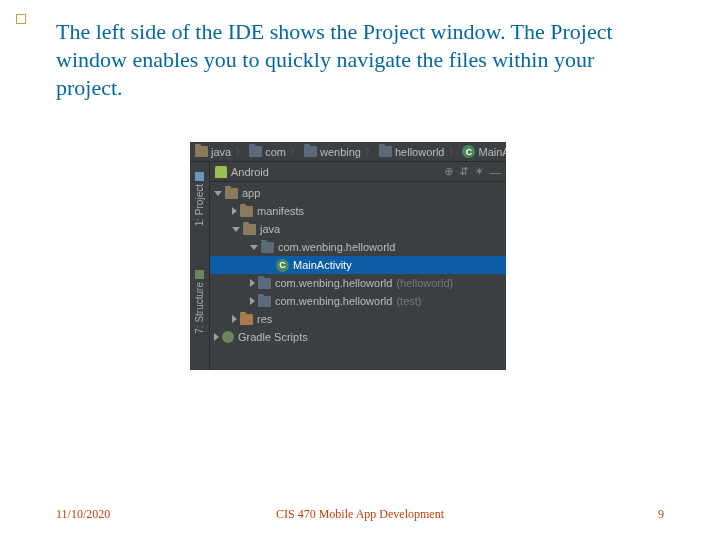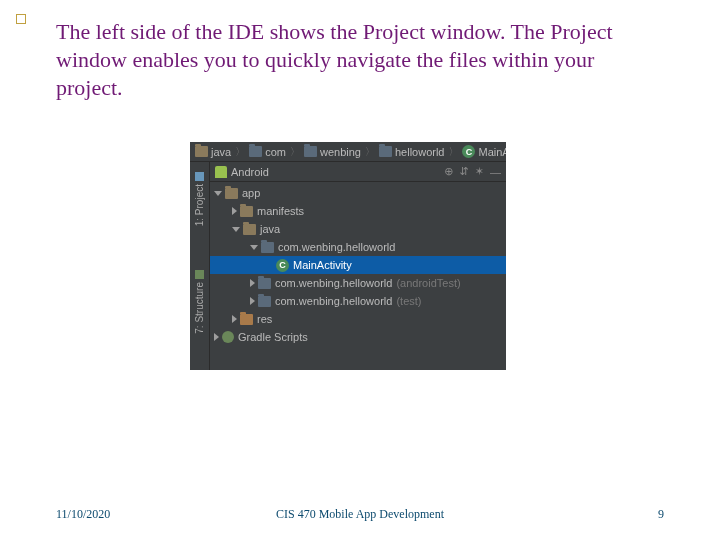--- a/index.html
+++ b/index.html
@@ -20,21 +20,21 @@
     border: 1px solid #c0a040;
     background: #fff;
   }
   .slide-text {
     position: absolute;
     left: 56px;
     top: 18px;
     right: 56px;
     font-size: 22px;
     line-height: 1.28;
-    color: #701a75;
+    color: #0369a1;
   }
   .ide {
     position: absolute;
     left: 190px;
     top: 142px;
     width: 316px;
     height: 228px;
     background: #3c3f41;
     font-family: Arial, sans-serif;
     color: #bbbbbb;
@@ -150,21 +150,21 @@
   .gradle-ico { width: 12px; height: 12px; border-radius: 50%; background: #6a8759; }
   .footer {
     position: absolute;
     bottom: 18px;
     left: 56px;
     right: 56px;
     display: flex;
     justify-content: space-between;
     font-size: 12px;
     font-family: "Times New Roman", serif;
-    color: #0c4a6e;
+    color: #c2410c;
   }
   .footer-center { position: absolute; left: 0; right: 0; text-align: center; }
 </style>
 </head>
 <body>
 
 <div class="accent"></div>
 
 <div class="slide-text">The left side of the IDE shows the Project window. The Project window enables you to quickly navigate the files within your project.</div>
 
@@ -241,21 +241,21 @@
           <span class="lbl">com.wenbing.helloworld</span>
         </div>
         <div class="trow sel" style="padding-left:66px;">
           <span class="c-badge">C</span>
           <span class="lbl">MainActivity</span>
         </div>
         <div class="trow" style="padding-left:40px;">
           <span class="tri right"></span>
           <span class="folder-ico pkg"></span>
           <span class="lbl">com.wenbing.helloworld</span>
-          <span class="lbl dim">(androidTest)</span>
+          <span class="lbl dim">(helloworld)</span>
         </div>
         <div class="trow" style="padding-left:40px;">
           <span class="tri right"></span>
           <span class="folder-ico pkg"></span>
           <span class="lbl">com.wenbing.helloworld</span>
           <span class="lbl dim">(test)</span>
         </div>
         <div class="trow" style="padding-left:22px;">
           <span class="tri right"></span>
           <span class="res-ico"></span>

